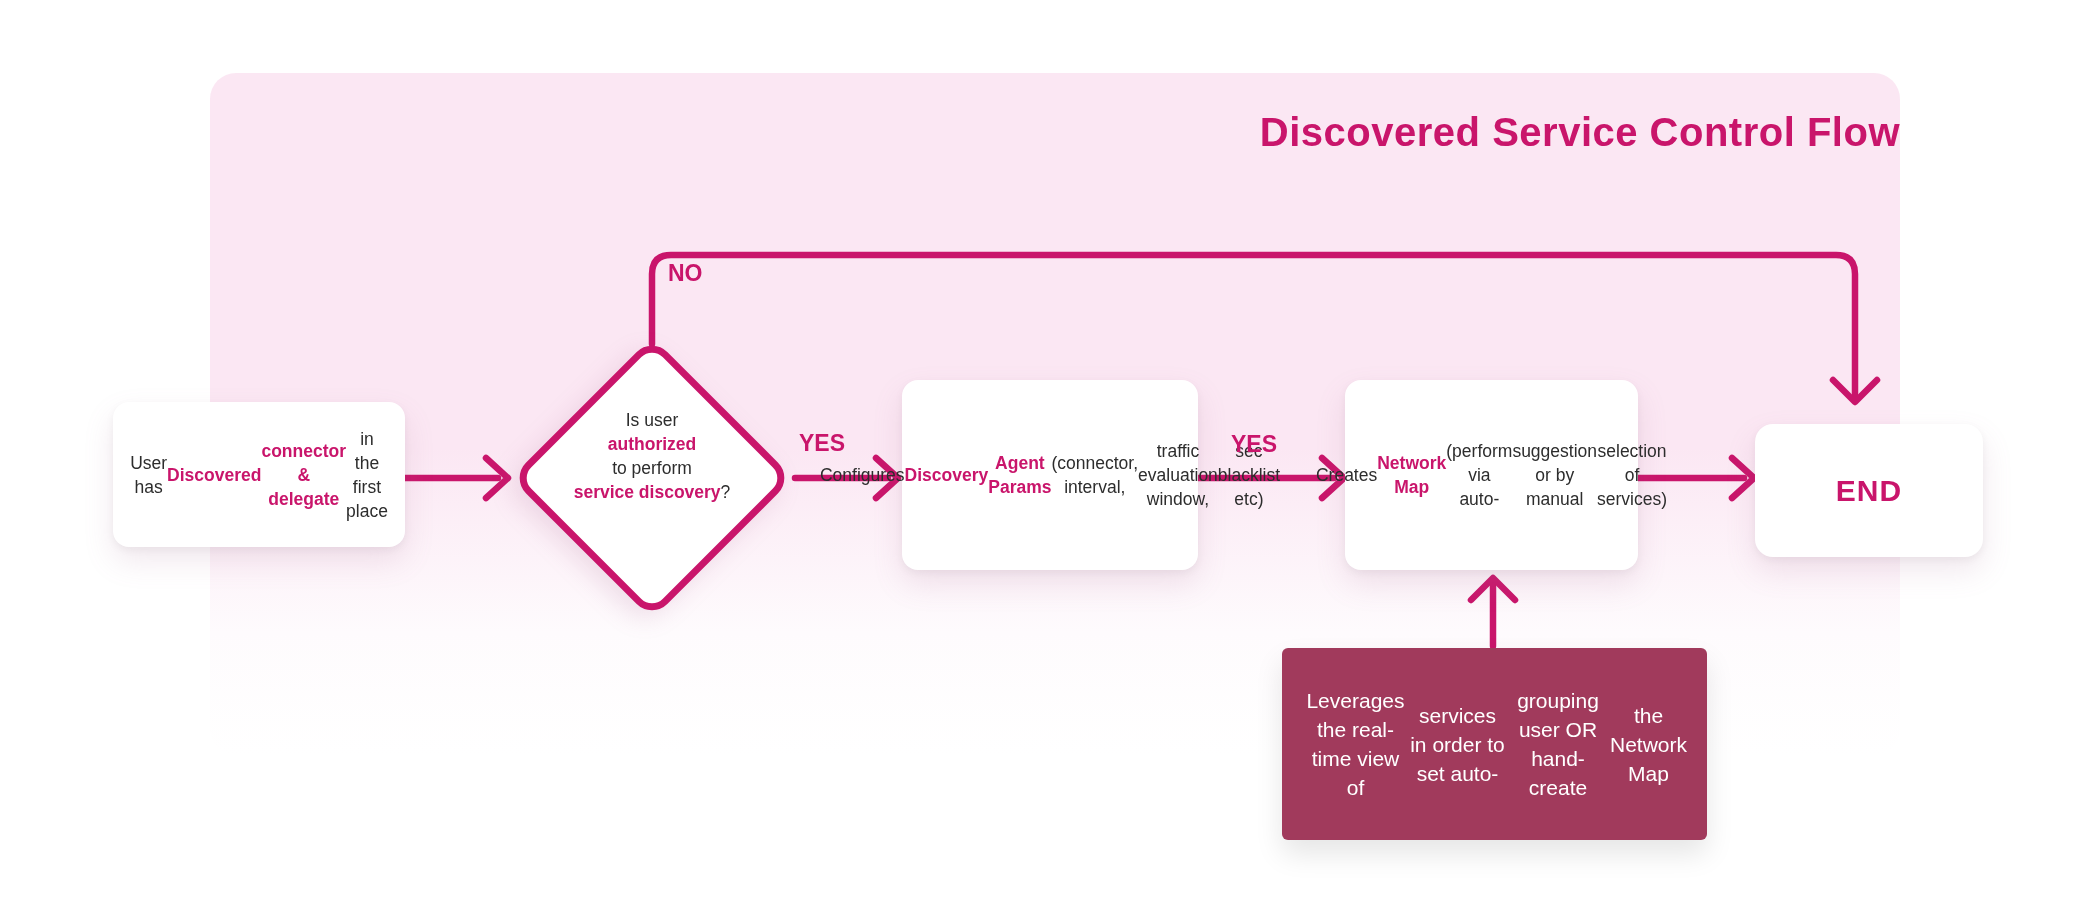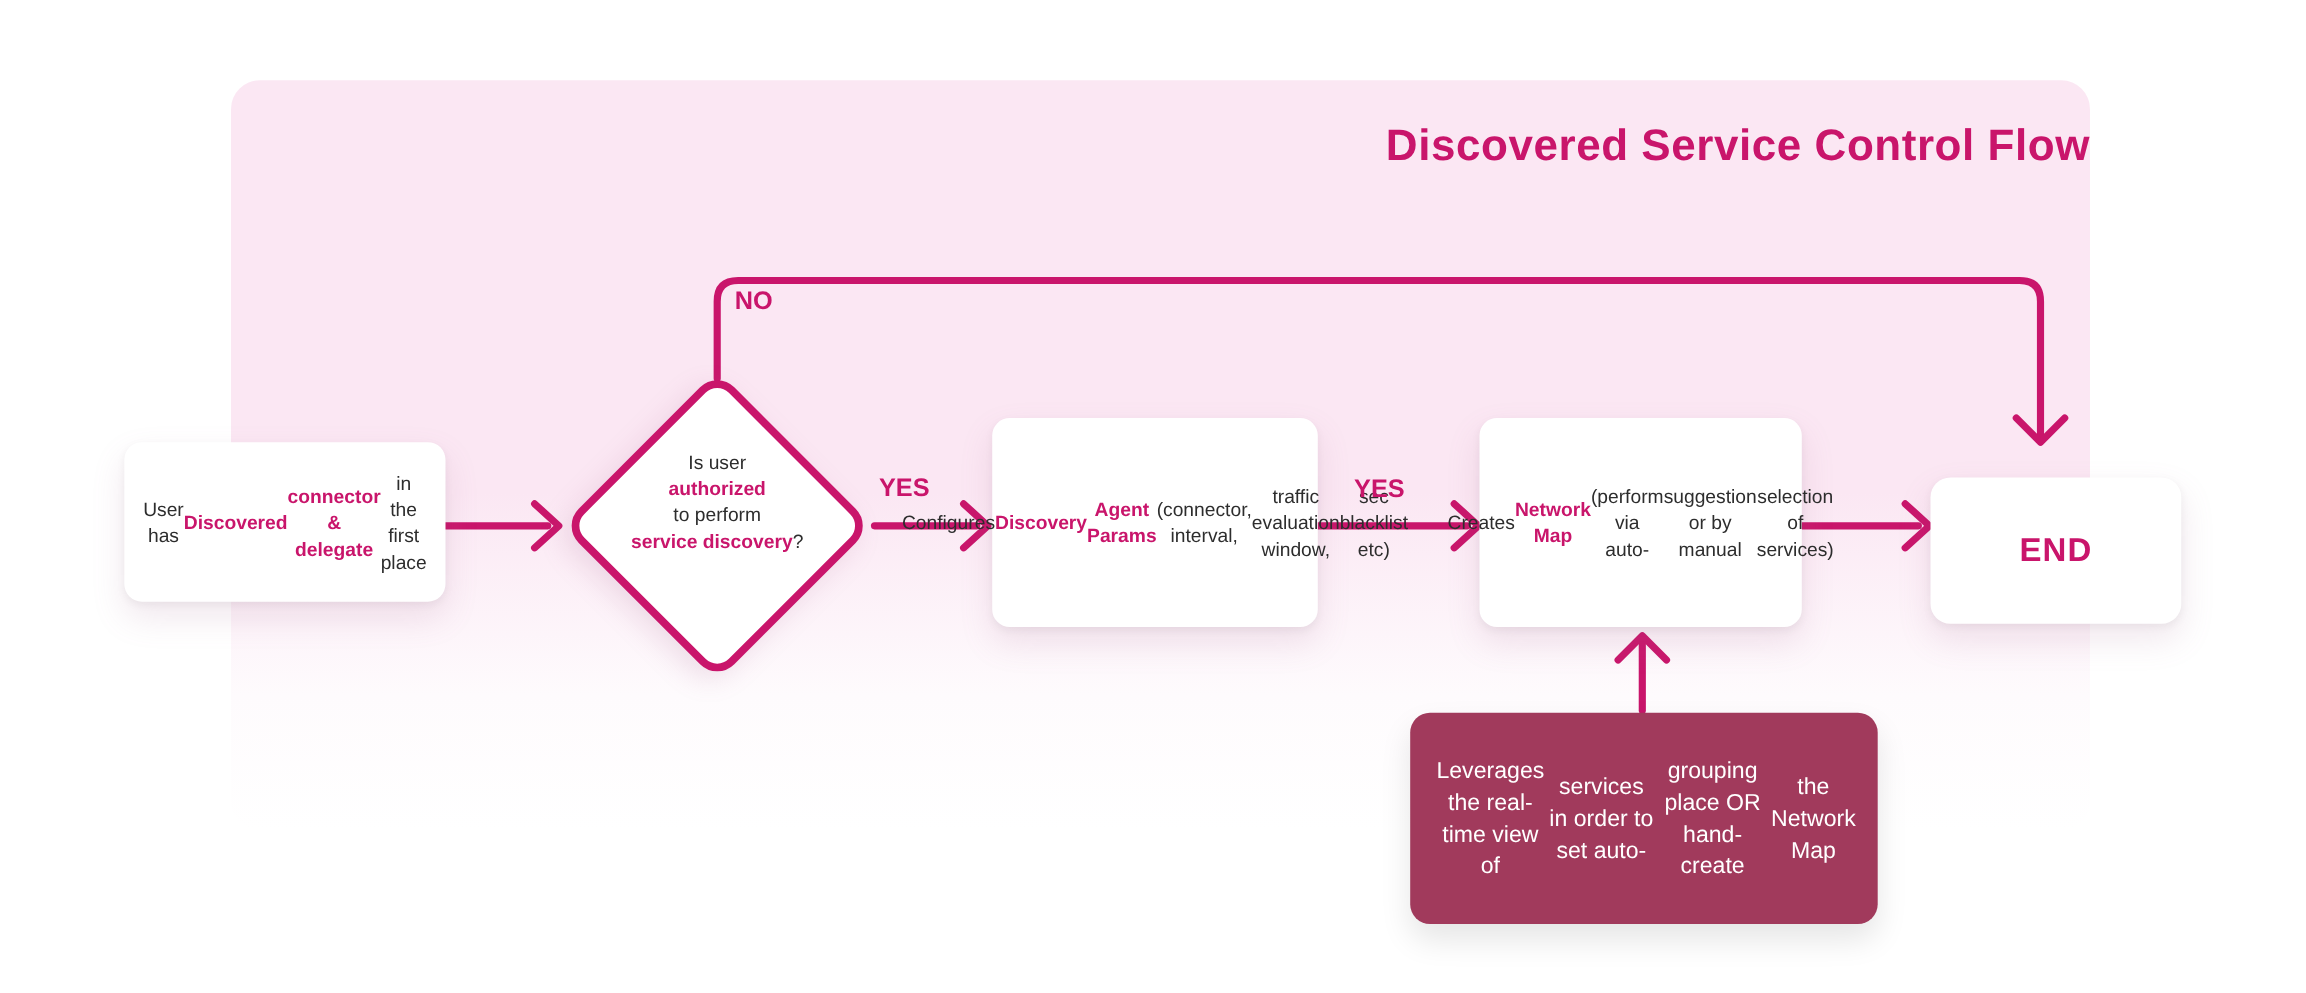--- a/index.html
+++ b/index.html
@@ -32,25 +32,25 @@
   .node-params{left:902px;top:380px;width:296px;height:190px;padding:10px 18px;}
   .node-map{left:1345px;top:380px;width:293px;height:190px;padding:10px 22px;}
 
   .diamond-shape{position:absolute;left:552px;top:378px;width:200px;height:200px;
     background:var(--node-bg);border:7px solid var(--accent);border-radius:22px;
     transform:rotate(45deg);
     box-shadow:0 10px 24px rgba(170,110,150,.18);}
   .diamond-text{position:absolute;left:537px;top:408px;width:230px;
     text-align:center;color:var(--dark-text);font-size:17.5px;line-height:24px;}
 
-  .node-end{left:1755px;top:434px;width:228px;height:133px;border-radius:18px;}
+  .node-end{left:1755px;top:424px;width:228px;height:133px;border-radius:18px;}
   .node-end .end-label{font-size:30px;font-weight:700;color:var(--accent);letter-spacing:1px;}
 
   .callout{position:absolute;left:1282px;top:648px;width:425px;height:192px;
-    background:var(--callout-bg);border-radius:18px;
+    background:var(--callout-bg);border-radius:6px;
     display:flex;align-items:center;justify-content:center;text-align:center;
     color:var(--callout-text);font-size:21px;line-height:29px;padding:14px 20px;
     box-shadow:0 14px 28px rgba(0,0,0,.10);}
 
   .edge-label{position:absolute;font-size:23px;font-weight:700;color:var(--accent);}
   .label-no{left:668px;top:260px;}
   .label-yes-1{left:799px;top:430px;}
   .label-yes-2{left:1231px;top:431px;}
 
   svg.connectors{position:absolute;left:0;top:0;width:2096px;height:903px;pointer-events:none;}
@@ -135,18 +135,18 @@
 
   <div class="edge-label label-no">NO</div>
   <div class="edge-label label-yes-1">YES</div>
   <div class="edge-label label-yes-2">YES</div>
 
   <div class="callout rich">
       <span>Leverages the real-time view of</span>
       <br>
       <span>services in order to set auto-</span>
       <br>
-      <span>grouping place OR hand-create</span>
+      <span>grouping user OR hand-create</span>
       <br>
       <span>the Network Map</span>
     </div>
 
 </div>
 
 </body></html>

